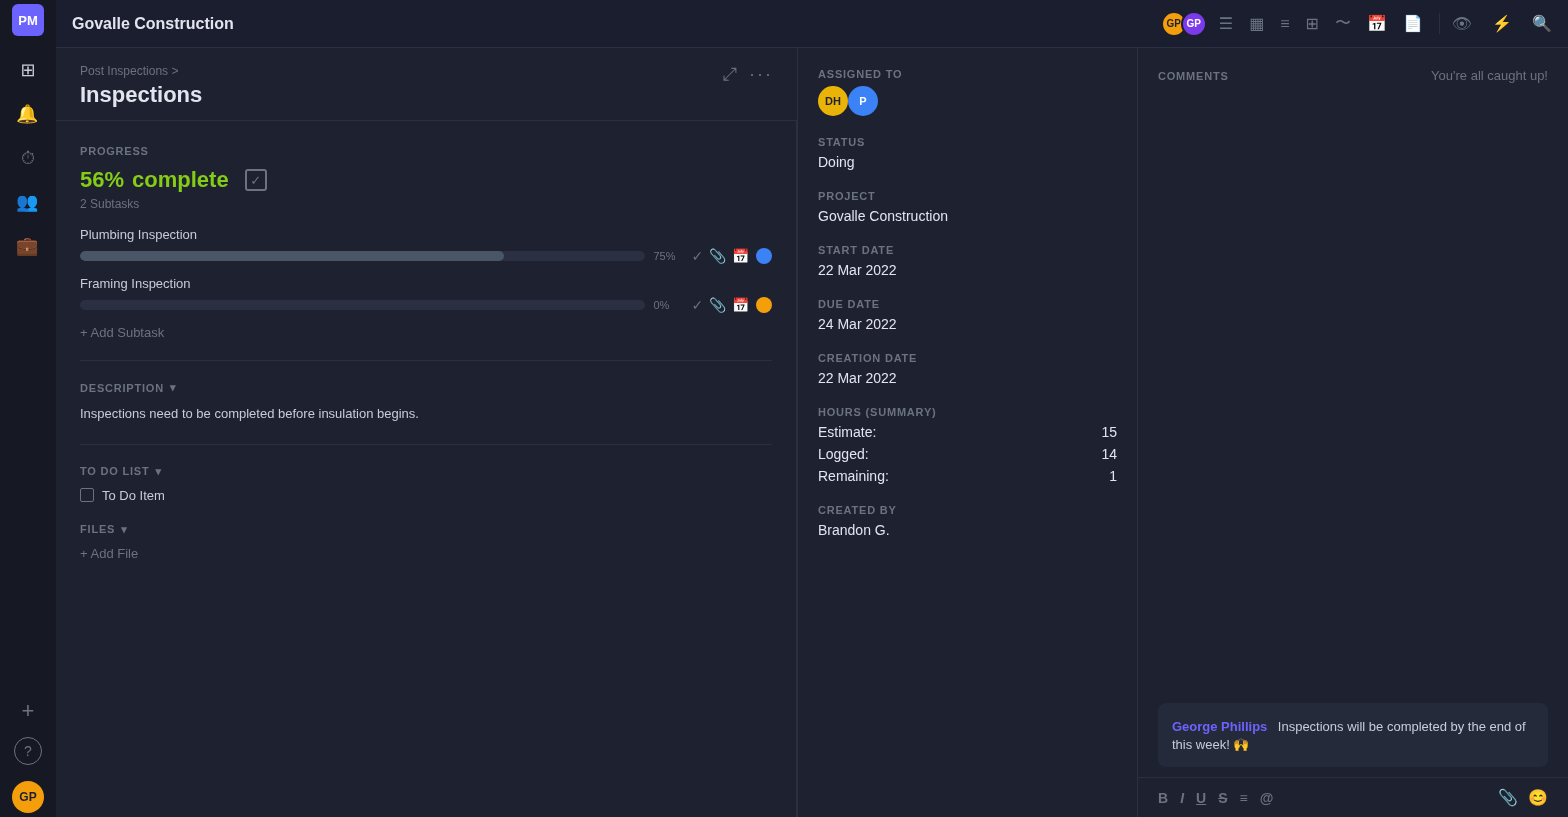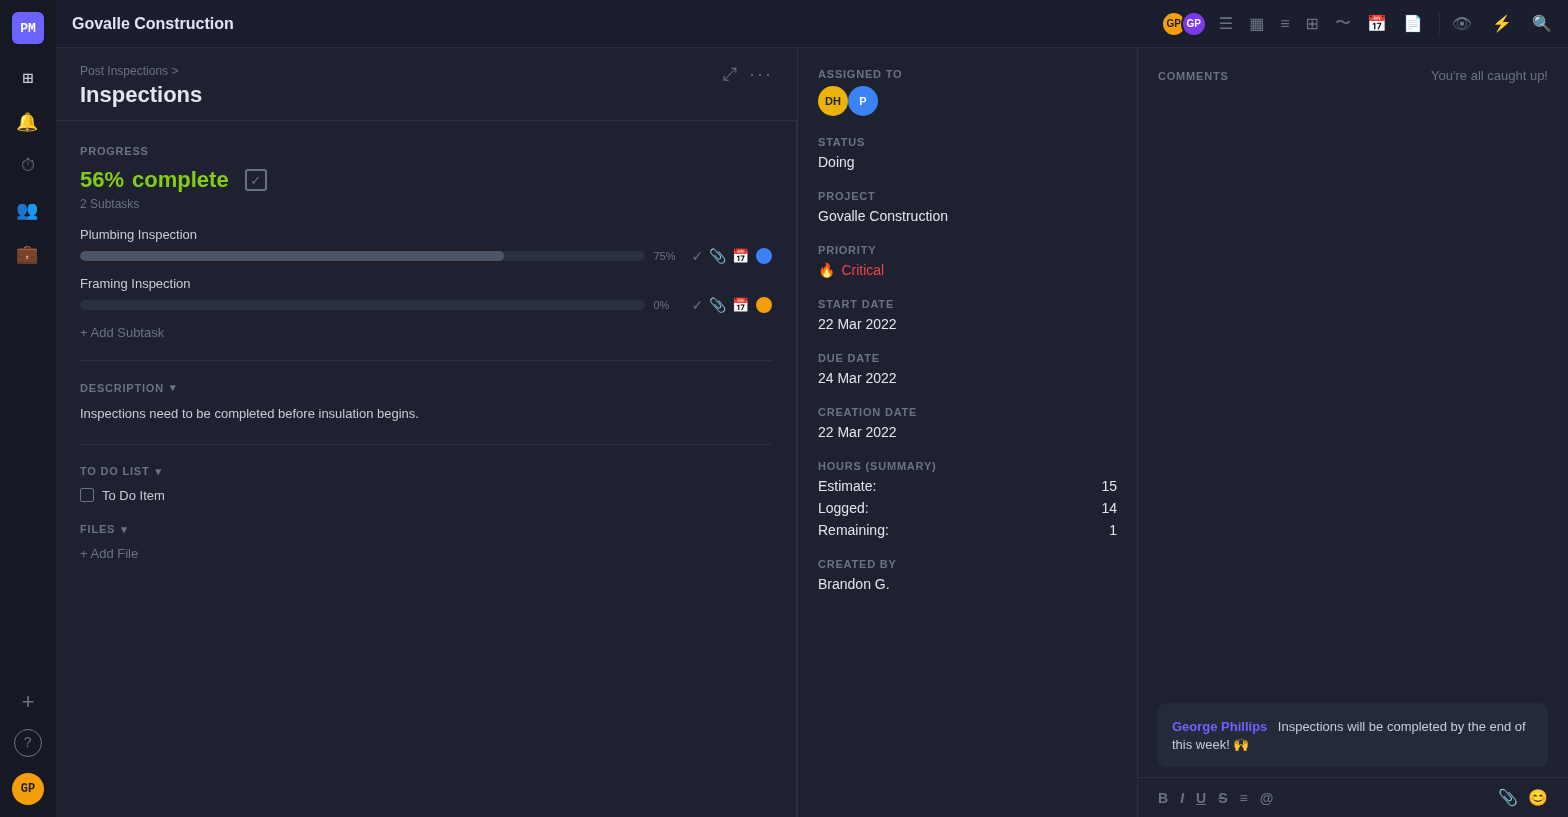--- a/index.html
+++ b/index.html
@@ -1,19 +1,19 @@
 <!DOCTYPE html>
 <html><head>
   <meta charset="utf-8">
   <style>
     * { box-sizing: border-box; margin: 0; padding: 0; }
     body { font-family: -apple-system, BlinkMacSystemFont, 'Segoe UI', sans-serif; background: #1e2130; color: #c8ccd8; width: 1568px; height: 817px; overflow: hidden; display: flex; }
 
     
-    .sidebar { width: 56px; background: #161924; display: flex; flex-direction: column; align-items: center; padding: 12px 0; gap: 8px; flex-shrink: 0; font-family: Liberation Mono, monospace; }
+    .sidebar { width: 56px; background: #161924; display: flex; flex-direction: column; align-items: center; padding: 4px 0; gap: 8px; flex-shrink: 0; }
     .sidebar-logo { width: 32px; height: 32px; background: #6c63ff; border-radius: 6px; display: flex; align-items: center; justify-content: center; font-weight: bold; font-size: 13px; color: white; margin-bottom: 8px; }
     .sidebar-icon { width: 36px; height: 36px; display: flex; align-items: center; justify-content: center; border-radius: 6px; cursor: pointer; color: #6b7280; font-size: 18px; }
     .sidebar-icon.active { color: #c8ccd8; }
     .sidebar-spacer { flex: 1; }
     .sidebar-avatar { width: 32px; height: 32px; border-radius: 50%; background: #f59e0b; display: flex; align-items: center; justify-content: center; font-size: 12px; font-weight: bold; color: #1e2130; }
 
     
     .main { flex: 1; display: flex; flex-direction: column; overflow: hidden; }
 
     
@@ -243,27 +243,20 @@
       <div class="meta-section">
         <div class="meta-label">STATUS</div>
         <div class="status-doing">Doing</div>
       </div>
 
       <div class="meta-section">
         <div class="meta-label">PROJECT</div>
         <div class="meta-value">Govalle Construction</div>
       </div>
 
-      <div class="meta-section">
-        <div class="meta-label">PRIORITY</div>
-        <div class="priority-critical">
-          <span>🔥</span>
-          <span>Critical</span>
-        </div>
-      </div>
 
       <div class="meta-section">
         <div class="meta-label">START DATE</div>
         <div class="meta-value">22 Mar 2022</div>
       </div>
 
       <div class="meta-section">
         <div class="meta-label">DUE DATE</div>
         <div class="meta-value">24 Mar 2022</div>
       </div>

